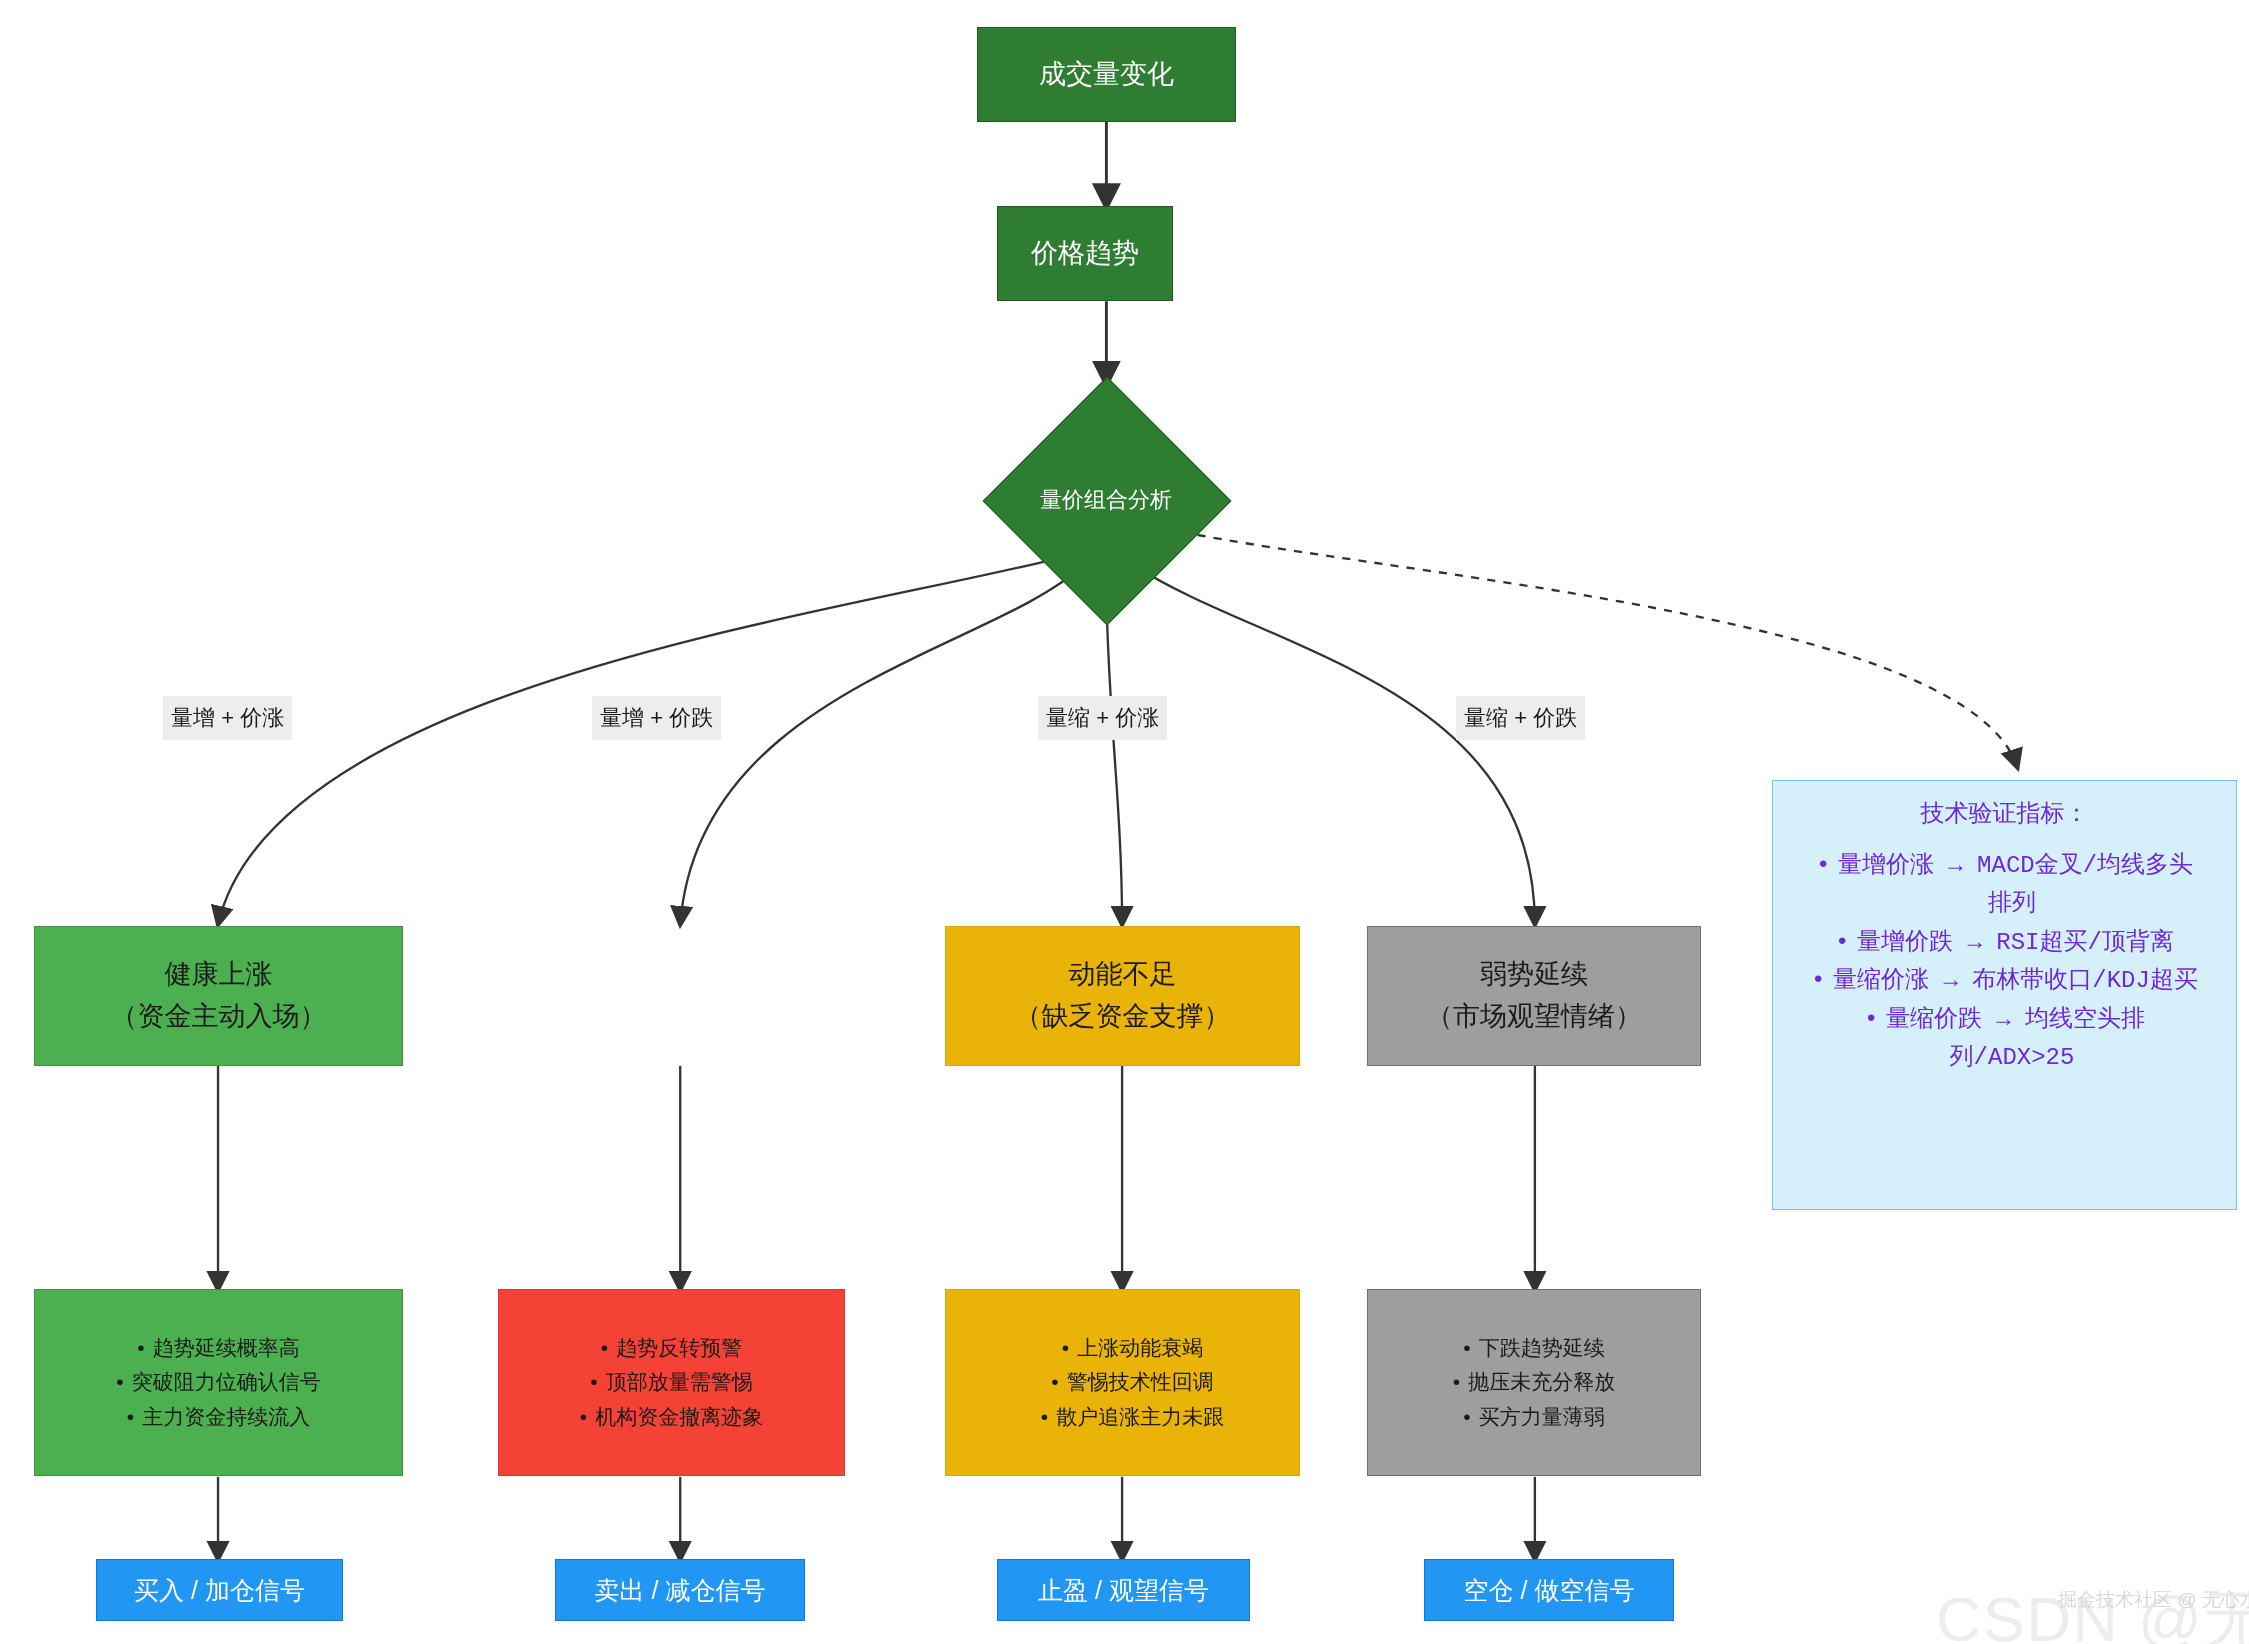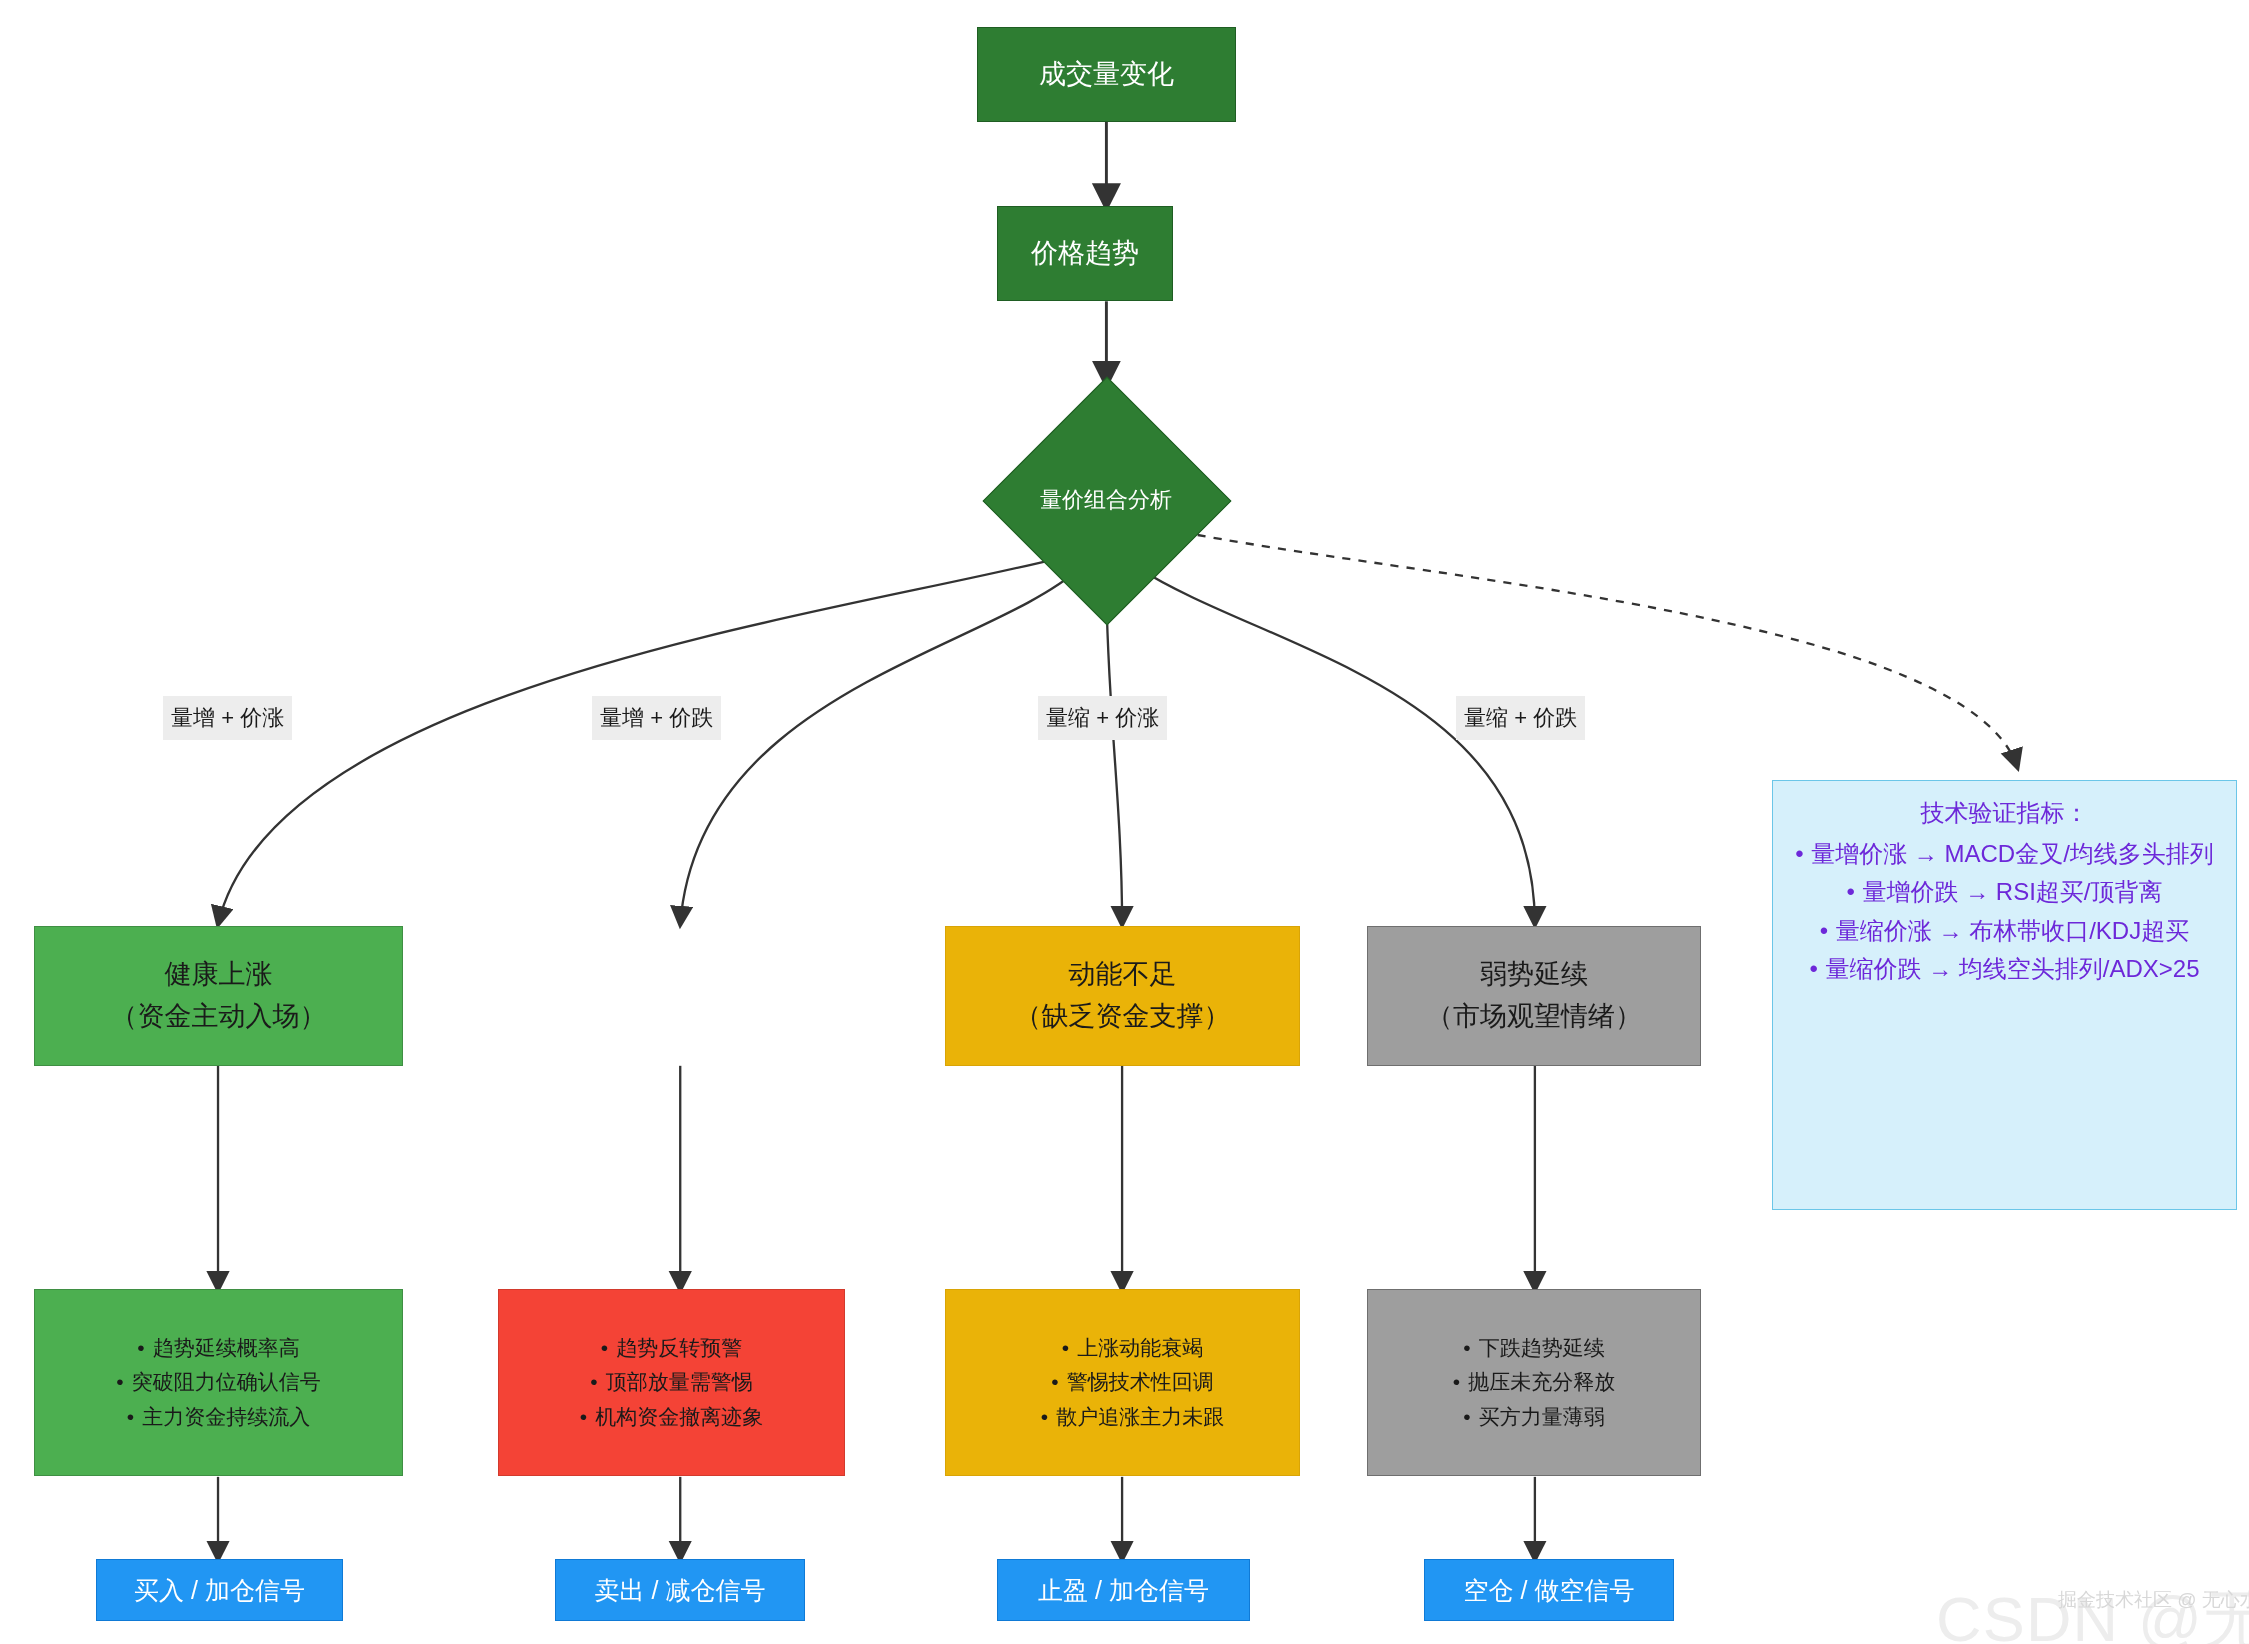--- a/index.html
+++ b/index.html
@@ -28,21 +28,21 @@
 
   .edge-label{position:absolute;background:#EDEDED;color:#1a1a1a;font-size:22px;
               padding:7px 8.1px;white-space:nowrap;}
 
   .bullets{list-style:none;margin:0;padding:0;text-align:center;}
   .bullets li{position:relative;display:block;font-size:21px;line-height:1.62;}
   .bullets li::before{content:"\2022";margin-right:8.1px;}
 
   .note-inner{padding:12.8px 15px 15px 15px;width:100%;box-sizing:border-box;}
   .note-title{font-size:24px;margin-bottom:3.5px;text-align:center;}
-  .note-list{list-style:none;margin:4px;padding:0;}
+  .note-list{list-style:none;margin:16px;padding:0;font-family:Liberation Mono, monospace;}
   .note-list li{font-size:24px;line-height:1.60;text-align:center;
                 text-indent:-15px;padding-left:15px;}
   .note-list li::before{content:"\2022";margin-right:7.6px;}
 
   .two-line span{display:block;}
 
   .wm-big{position:absolute;color:#EDEDED;font-size:63px;white-space:nowrap;
           letter-spacing:1.2px;}
   .wm-small{position:absolute;color:#D8D8D8;font-size:19px;white-space:nowrap;}
 </style>
@@ -152,21 +152,21 @@
     </ul>
   </div>
 
   <div class="node n-blue" style="left:96px;top:1559px;width:247px;height:62px;">
     <span>买入 / 加仓信号</span>
   </div>
   <div class="node n-blue" style="left:555px;top:1559px;width:250px;height:62px;">
     <span>卖出 / 减仓信号</span>
   </div>
   <div class="node n-blue" style="left:997px;top:1559px;width:253px;height:62px;">
-    <span>止盈 / 加仓信号</span>
+    <span>止盈 / 观望信号</span>
   </div>
   <div class="node n-blue" style="left:1424px;top:1559px;width:250px;height:62px;">
     <span>空仓 / 做空信号</span>
   </div>
 
   <div class="node n-note" style="left:1772px;top:780px;width:465px;height:430px;align-items:flex-start;">
     <div class="note-inner">
       <div class="note-title">技术验证指标：</div>
       <ul class="note-list">
         <li>量增价涨 → MACD金叉/均线多头排列</li>

